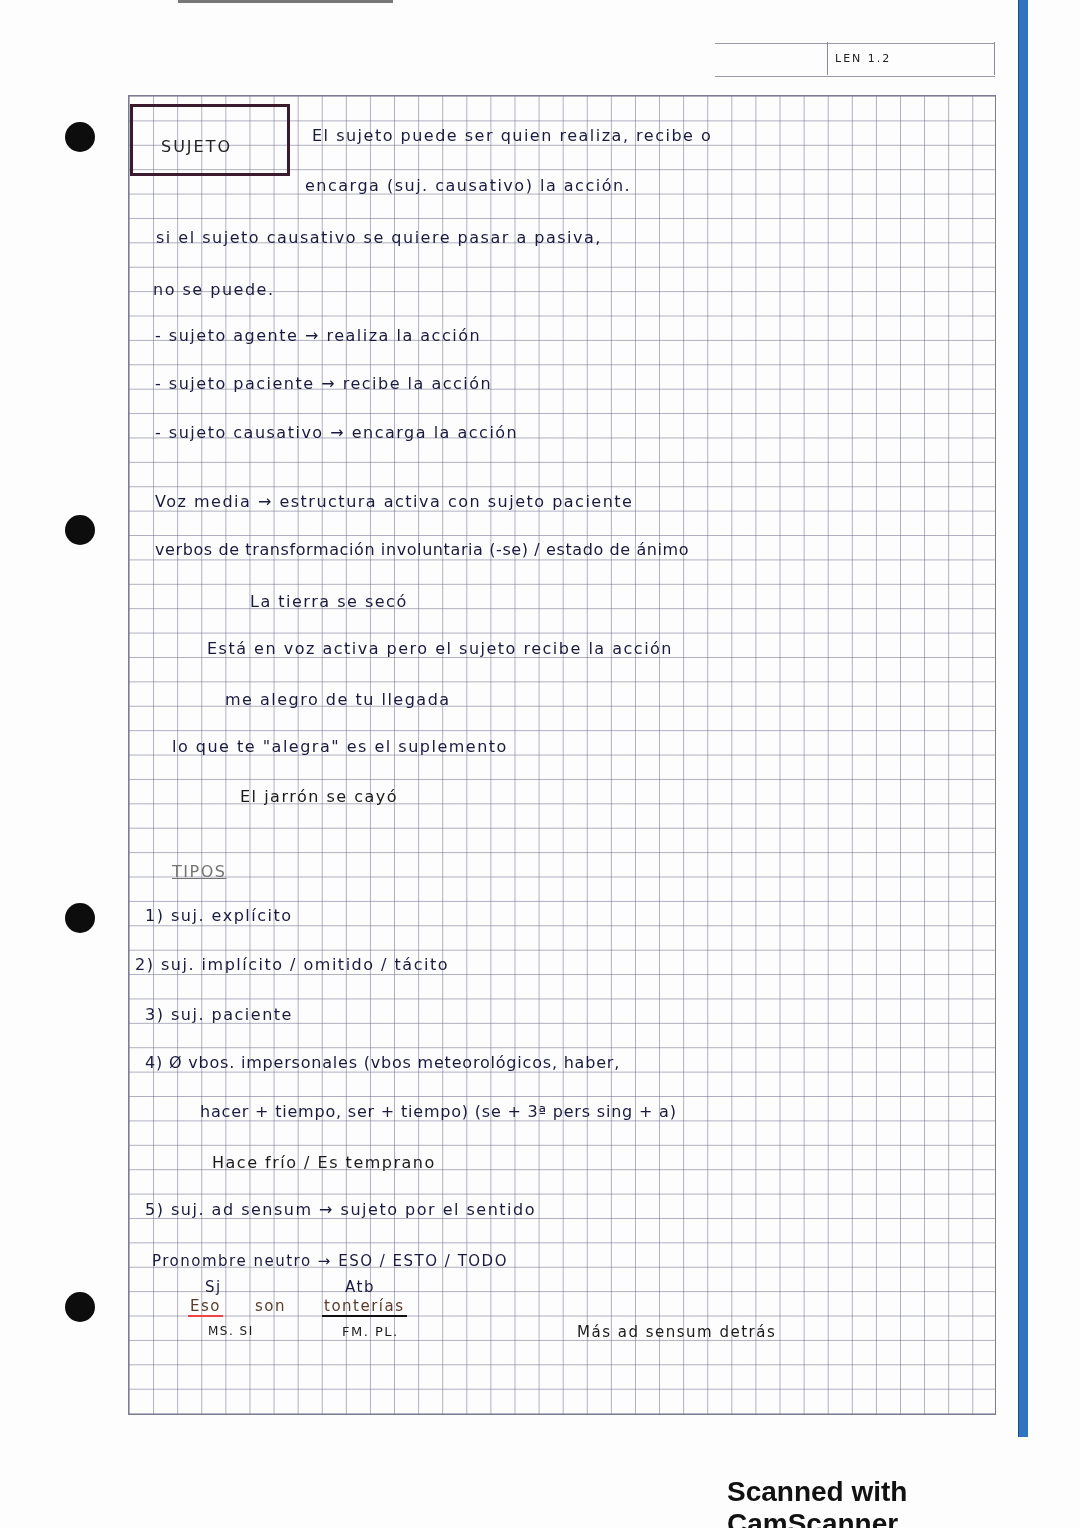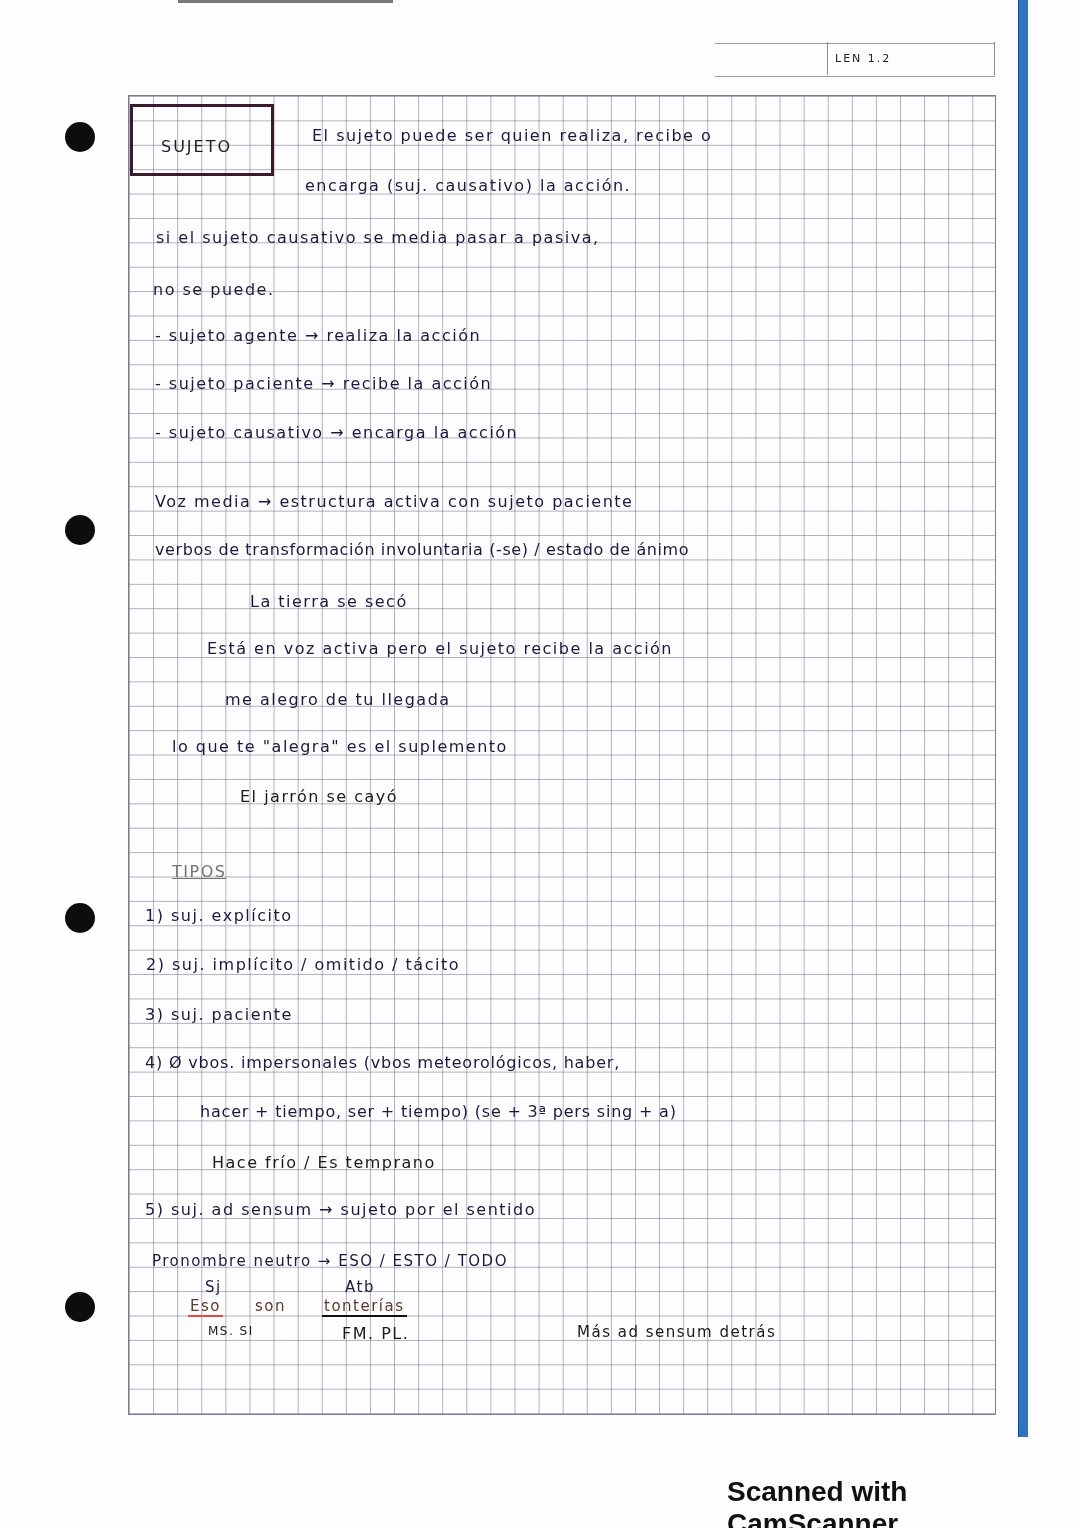--- a/index.html
+++ b/index.html
@@ -35,21 +35,21 @@
   .grid {
     position: absolute; left: 128px; top: 95px; width: 868px; height: 1320px;
     border: 1px solid #7c7c92;
     background-image:
       linear-gradient(to right, rgba(110,110,140,.55) 1px, transparent 1px),
       linear-gradient(to bottom, rgba(110,110,140,.55) 1px, transparent 1px);
     background-size: 24.1px 24.4px;
     box-sizing: border-box;
   }
   .title-box {
-    position: absolute; left: 130px; top: 104px; width: 144px; height: 72px;
+    position: absolute; left: 130px; top: 104px; width: 160px; height: 72px;
     border: 3px solid #3b1a2e; background: transparent; box-sizing: border-box;
   }
   .title-box span {
     position: absolute; left: 28px; top: 30px; font-size: 16px; color: #222;
     letter-spacing: 2px; font-family: "DejaVu Sans", sans-serif;
   }
   .line {
     position: absolute; white-space: nowrap;
     font-family: "DejaVu Sans", sans-serif; font-size: 16px;
     color: #1a1a40; letter-spacing: 1.5px;
@@ -82,47 +82,47 @@
 <div class="header-label">LEN 1.2</div>
 
 <div class="grid"></div>
 
 <div class="title-box">
   <span>SUJETO</span>
 </div>
 
 <div class="line" style="left:312px;top:126px">El sujeto puede ser quien realiza, recibe o</div>
 <div class="line" style="left:305px;top:176px">encarga (suj. causativo) la acción.</div>
-<div class="line" style="left:156px;top:228px">si el sujeto causativo se media pasar a pasiva,</div>
+<div class="line" style="left:156px;top:228px">si el sujeto causativo se quiere pasar a pasiva,</div>
 <div class="line" style="left:153px;top:280px">no se puede.</div>
 
 <div class="line" style="left:155px;top:326px">- sujeto agente → realiza la acción</div>
 <div class="line" style="left:155px;top:374px">- sujeto paciente → recibe la acción</div>
 <div class="line" style="left:155px;top:423px">- sujeto causativo → encarga la acción</div>
 
 <div class="line" style="left:155px;top:492px">Voz media → estructura activa con sujeto paciente</div>
 <div class="line" style="left:155px;top:540px;letter-spacing:.6px">verbos de transformación involuntaria (-se) / estado de ánimo</div>
 <div class="line" style="left:250px;top:592px">La tierra se secó</div>
 <div class="line" style="left:207px;top:639px">Está en voz activa pero el sujeto recibe la acción</div>
 <div class="line" style="left:225px;top:690px">me alegro de tu llegada</div>
 <div class="line" style="left:172px;top:737px">lo que te "alegra" es el suplemento</div>
 <div class="line dark" style="left:228px;top:787px">El jarrón se cayó</div>
 
 <div class="line blue underline" style="left:172px;top:862px">TIPOS</div>
 <div class="line" style="left:145px;top:906px">1) suj. explícito</div>
-<div class="line" style="left:146px;top:955px">2) suj. implícito / omitido / tácito</div>
+<div class="line" style="left:135px;top:955px">2) suj. implícito / omitido / tácito</div>
 <div class="line" style="left:145px;top:1005px">3) suj. paciente</div>
 <div class="line" style="left:145px;top:1053px;letter-spacing:.8px">4) Ø vbos. impersonales (vbos meteorológicos, haber,</div>
 <div class="line" style="left:200px;top:1102px;letter-spacing:.8px">hacer + tiempo, ser + tiempo) (se + 3ª pers sing + a)</div>
 <div class="line dark" style="left:200px;top:1153px">Hace frío  /  Es temprano</div>
 <div class="line" style="left:145px;top:1200px">5) suj. ad sensum → sujeto por el sentido</div>
 
 <div class="line small" style="left:152px;top:1252px">Pronombre neutro → ESO / ESTO / TODO</div>
 <div class="line small" style="left:205px;top:1278px">Sj</div>
 <div class="line small" style="left:345px;top:1278px">Atb</div>
 <div class="line small red-ink" style="left:188px;top:1297px;border-bottom:2px solid #ef4444;padding:0 2px">Eso</div>
 <div class="line small red-ink" style="left:255px;top:1297px">son</div>
 <div class="line small red-ink" style="left:322px;top:1297px;border-bottom:2px solid #111;padding:0 2px">tonterías</div>
 <div class="line small dark" style="left:196px;top:1324px;font-size:12px">MS. SI</div>
-<div class="line small dark" style="left:330px;top:1324px;font-size:16px">FM. PL.</div>
+<div class="line small dark" style="left:330px;top:1324px;font-size:13px">FM. PL.</div>
 <div class="line small dark" style="left:565px;top:1323px">Más ad sensum detrás</div>
 
 <div class="footer">Scanned with CamScanner</div>
 
 </body></html>

